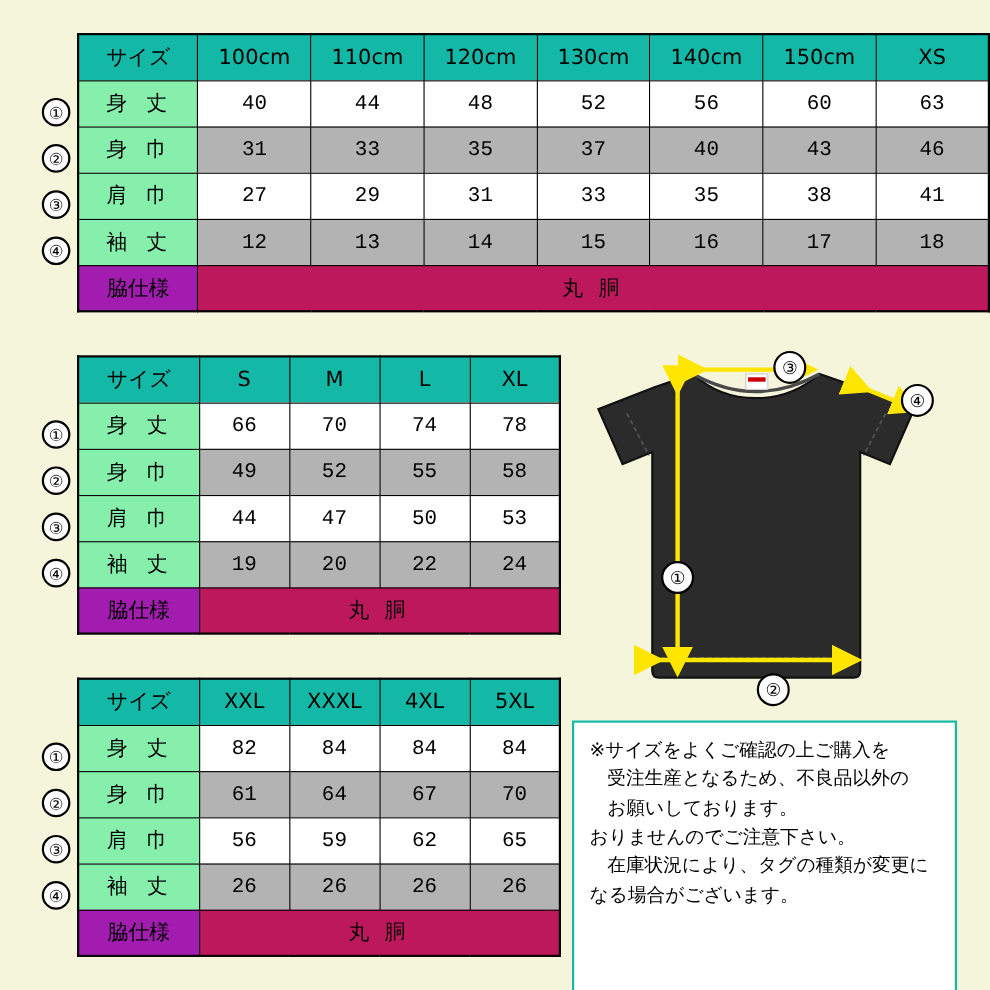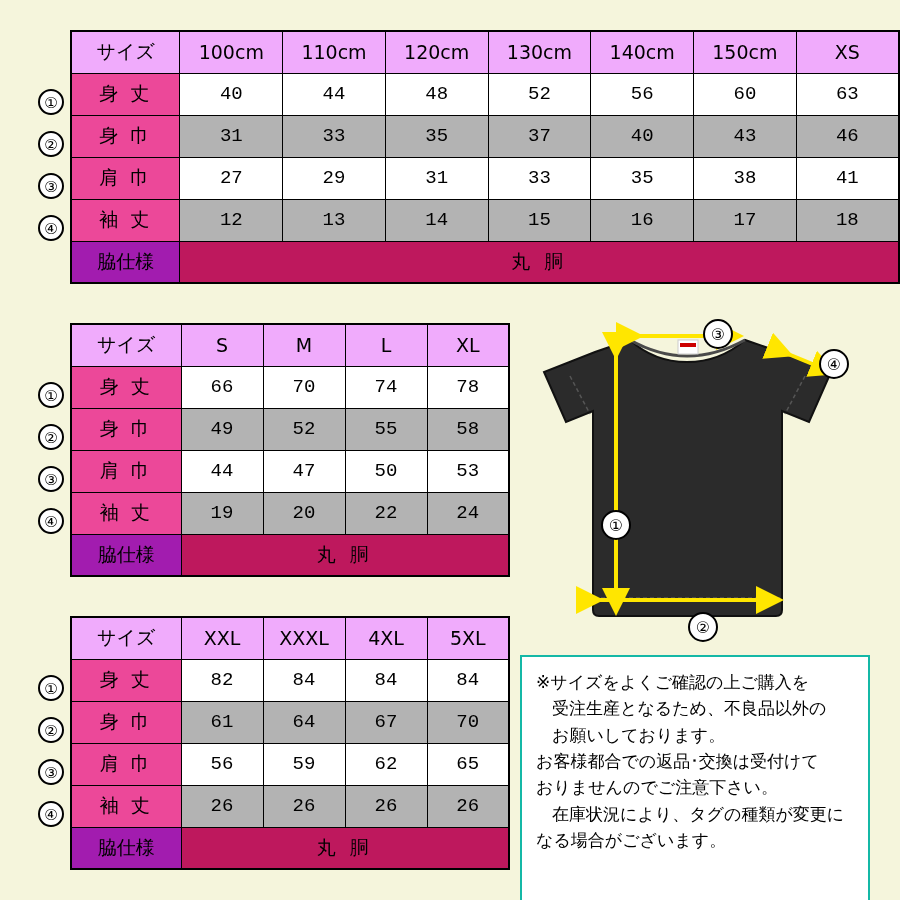--- a/index.html
+++ b/index.html
@@ -34,25 +34,26 @@
     border: 1px solid #000;
     text-align: center;
     vertical-align: middle;
     font-weight: normal;
     font-size: 19px;
     padding: 0;
     height: 42px;
     box-sizing: border-box;
   }
   .hdr-cell {
-    background: #f0abfc;
+    background: #14b8a6;
   }
   .lbl-cell {
-    background: #ec4899;
+    background: #86efac;
     letter-spacing: 3px;
+    font-family: Liberation Mono, monospace;
   }
   .val-cell {
     background: #ffffff;
     font-family: Liberation Mono, monospace;
   }
   .val-cell.shaded {
     background: #b3b3b3;
   }
   .spec-cell {
     background: #be185d;
@@ -386,19 +387,18 @@
     <div class="fig-marker" style="left: 183px; top: 9px;">③</div>
     <div class="fig-marker" style="left: 299px; top: 39px;">④</div>
     <div class="fig-marker" style="left: 81px;  top: 200px;">①</div>
     <div class="fig-marker" style="left: 168px; top: 302px;">②</div>
   </div>
 
   <div id="note-box">
     <p>※サイズをよくご確認の上ご購入を</p>
     <p class="indent">受注生産となるため、不良品以外の</p>
     <p class="indent">お願いしております。</p>
-    <p>お客様都合での返品･交換は受付けて</p>
     <p>おりませんのでご注意下さい。</p>
     <p class="indent">在庫状況により、タグの種類が変更に</p>
     <p>なる場合がございます。</p>
   </div>
 
 </div>
 
 </body></html>

